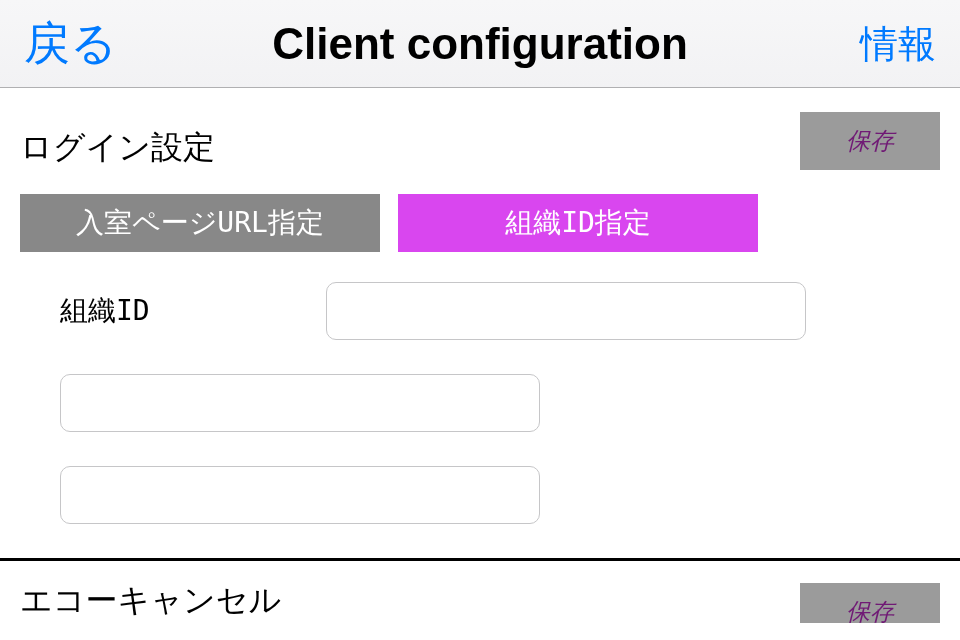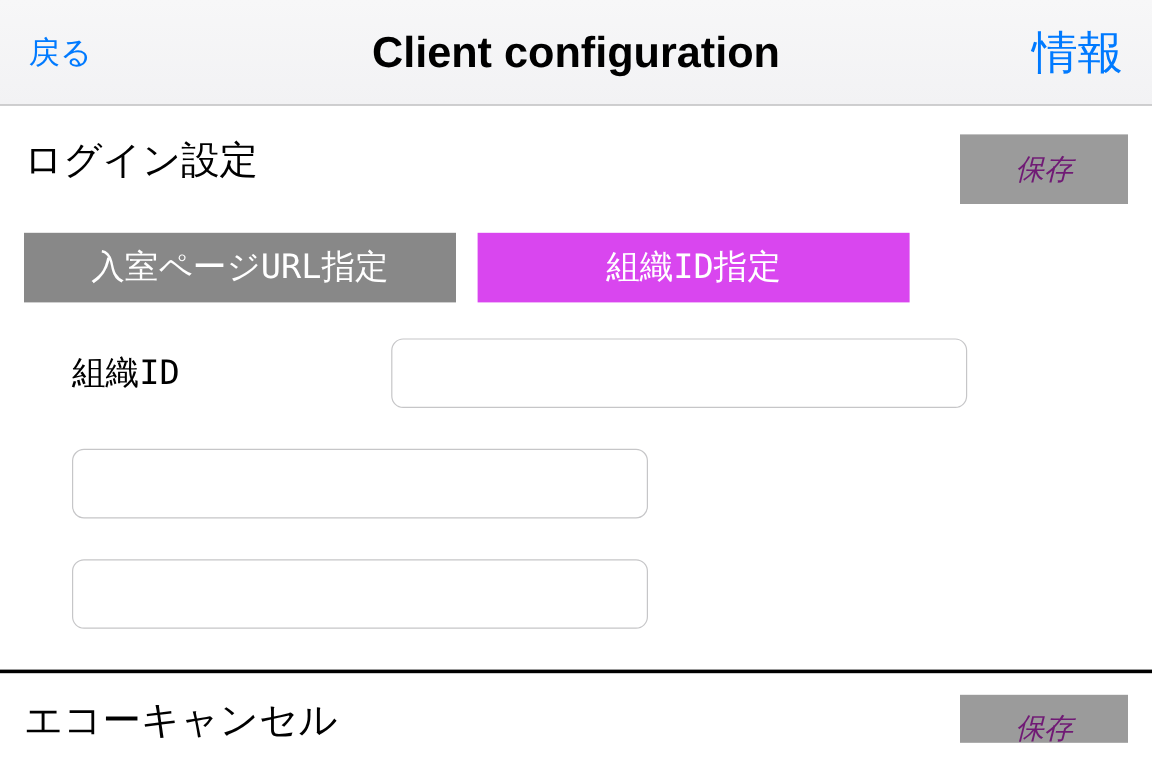--- a/index.html
+++ b/index.html
@@ -18,47 +18,47 @@
       align-items: center;
       justify-content: center;
       position: relative;
     }
     .nav-left {
       position: absolute;
       left: 24px;
       top: 50%;
       transform: translateY(-50%);
       color: #007aff;
-      font-size: 26px;
+      font-size: 46px;
       font-weight: 400;
       cursor: pointer;
     }
     .nav-title {
-      font-size: 36px;
+      font-size: 44px;
       font-weight: 700;
       color: #000;
     }
     .nav-right {
       position: absolute;
       right: 24px;
       top: 50%;
       transform: translateY(-50%);
       color: #007aff;
       font-size: 38px;
       font-weight: 400;
       cursor: pointer;
     }
 
     .content {
       padding: 0 20px;
     }
 
     .section-header {
       display: flex;
-      align-items: flex-start;
+      align-items: flex-end;
       justify-content: space-between;
       padding-top: 24px;
       padding-bottom: 16px;
     }
     .section-title {
       font-size: 32px;
       font-weight: 400;
       color: #000;
       font-family: "Hiragino Sans", "Meiryo", "MS Gothic", monospace, sans-serif;
     }

